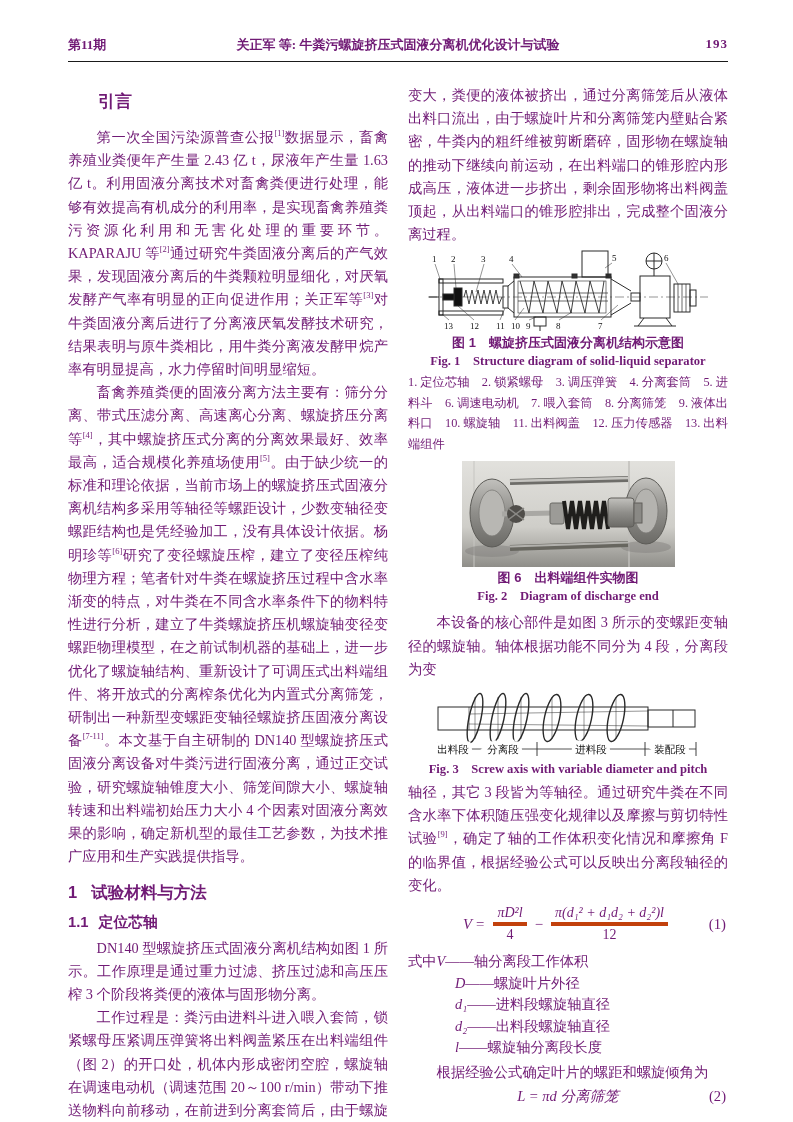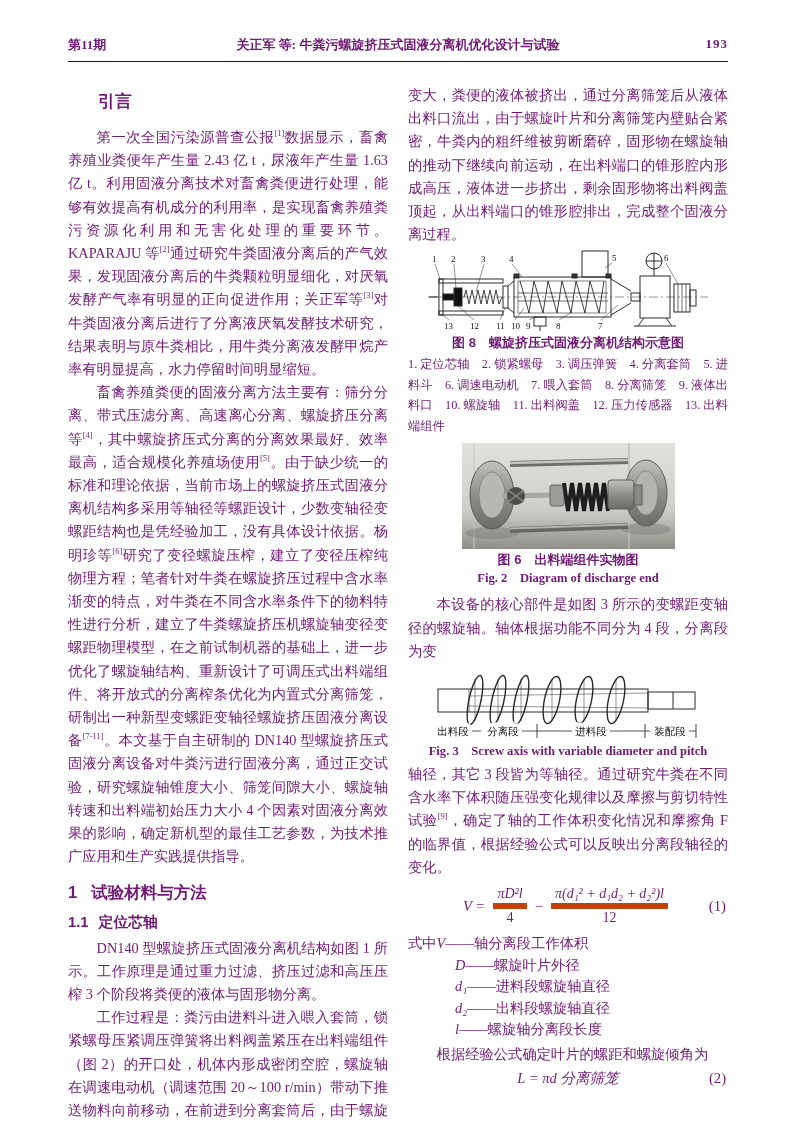--- a/index.html
+++ b/index.html
@@ -23,21 +23,21 @@
   .h-sub{font-family:"Liberation Sans","DejaVu Sans",sans-serif;font-weight:bold;font-size:14.8px;margin:3px 0 5px 0;}
   .h-sub .no{margin-right:10px;}
   .cap-zh{font-family:"Liberation Sans","DejaVu Sans",sans-serif;font-weight:bold;font-size:13px;line-height:17px;text-align:center;margin:2px 0 0 0;}
   .cap-en{font-weight:bold;font-size:12.6px;line-height:16px;text-align:center;margin:2px 0 0 0;}
   .parts{font-size:12.3px;line-height:20.5px;text-align:justify;margin:3px 0 0 0;}
   .figwrap{display:block;margin:4px auto 0 auto;}
   .photo{width:213px;height:106px;margin:7px auto 1px auto;display:block;}
   .eq-block{position:relative;display:flex;align-items:center;justify-content:center;margin:7px 0;height:40px;font-size:14.8px;}
   .eq-block .math{display:inline-flex;align-items:center;font-style:italic;}
   .frac{display:inline-flex;flex-direction:column;align-items:center;margin:0 5px;font-size:14px;}
-  .frac .num{border-bottom:6px solid #c2410c;padding:0 4px 1px 4px;}
+  .frac .num{border-bottom:4px solid #c2410c;padding:0 4px 1px 4px;}
   .frac .den{padding-top:1px;}
   .eq-tag{position:absolute;right:2px;font-style:normal;}
   .eq-line{position:relative;text-align:center;font-style:italic;font-size:14.6px;line-height:22px;margin:1px 0;}
   .eq-line .eq-tag{top:0;}
   .where-row{font-size:14.3px;line-height:21.5px;display:flex;}
   .where-label{}
   .where-ind{margin-left:47px;}
   .sym{font-style:italic;font-family:"Liberation Serif",serif;}
   .sentence{margin:2px 0;font-size:14.3px;line-height:22px;text-indent:2em;text-align:justify;}
   svg text{font-family:"Liberation Serif","DejaVu Serif",serif;}
@@ -141,21 +141,22 @@
           <text x="238" y="11">6</text>
           <text x="18" y="79">13</text>
           <text x="44" y="79">12</text>
           <text x="70" y="79">11</text>
           <text x="85" y="79">10</text>
           <text x="100" y="79">9</text>
           <text x="130" y="79">8</text>
           <text x="172" y="79">7</text>
         </g>
       </svg>
-      <div class="cap-zh">图 8　螺旋挤压式固液分离机结构示意图</div>
+      <div class="cap-zh">图 1　螺旋挤压式固液分离机结构示意图</div>
+      <div class="cap-en">Fig. 1　Structure diagram of solid-liquid separator</div>
       <p class="parts">1. 定位芯轴　2. 锁紧螺母　3. 调压弹簧　4. 分离套筒　5. 进料斗　6. 调速电动机　7. 喂入套筒　8. 分离筛笼　9. 液体出料口　10. 螺旋轴　11. 出料阀盖　12. 压力传感器　13. 出料端组件</p>
 
       <svg class="photo" width="213" height="106" viewBox="0 0 213 106">
         <defs>
           <linearGradient id="floor" x1="0" y1="0" x2="0" y2="1">
             <stop offset="0" stop-color="#e2e1dd"></stop>
               <stop offset="0.62" stop-color="#cfcec9"></stop>
               <stop offset="1" stop-color="#8f8e89"></stop>
           </linearGradient>
           <linearGradient id="metal" x1="0" y1="0" x2="0" y2="1">

